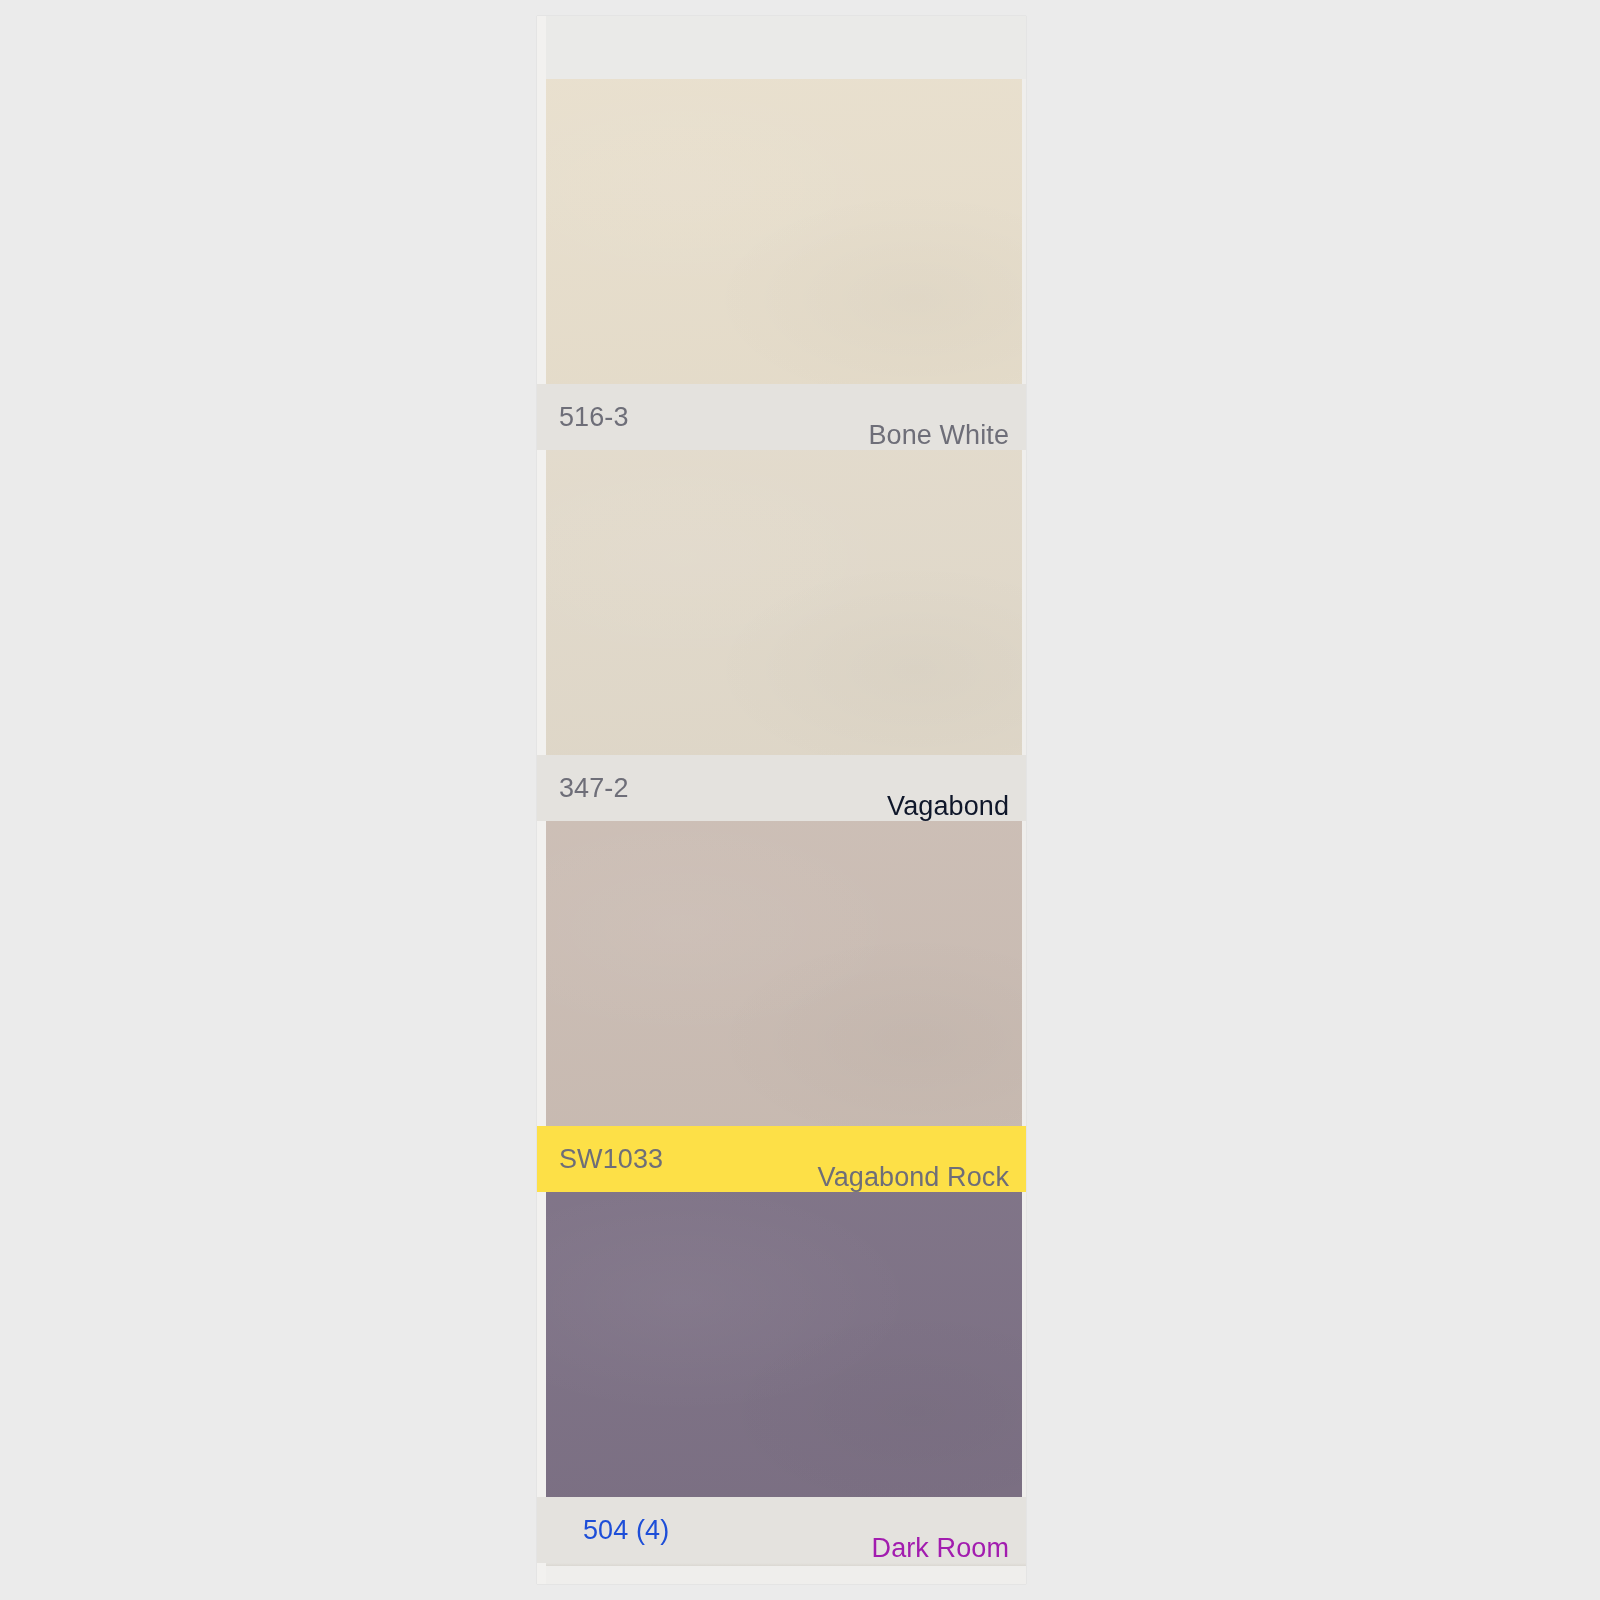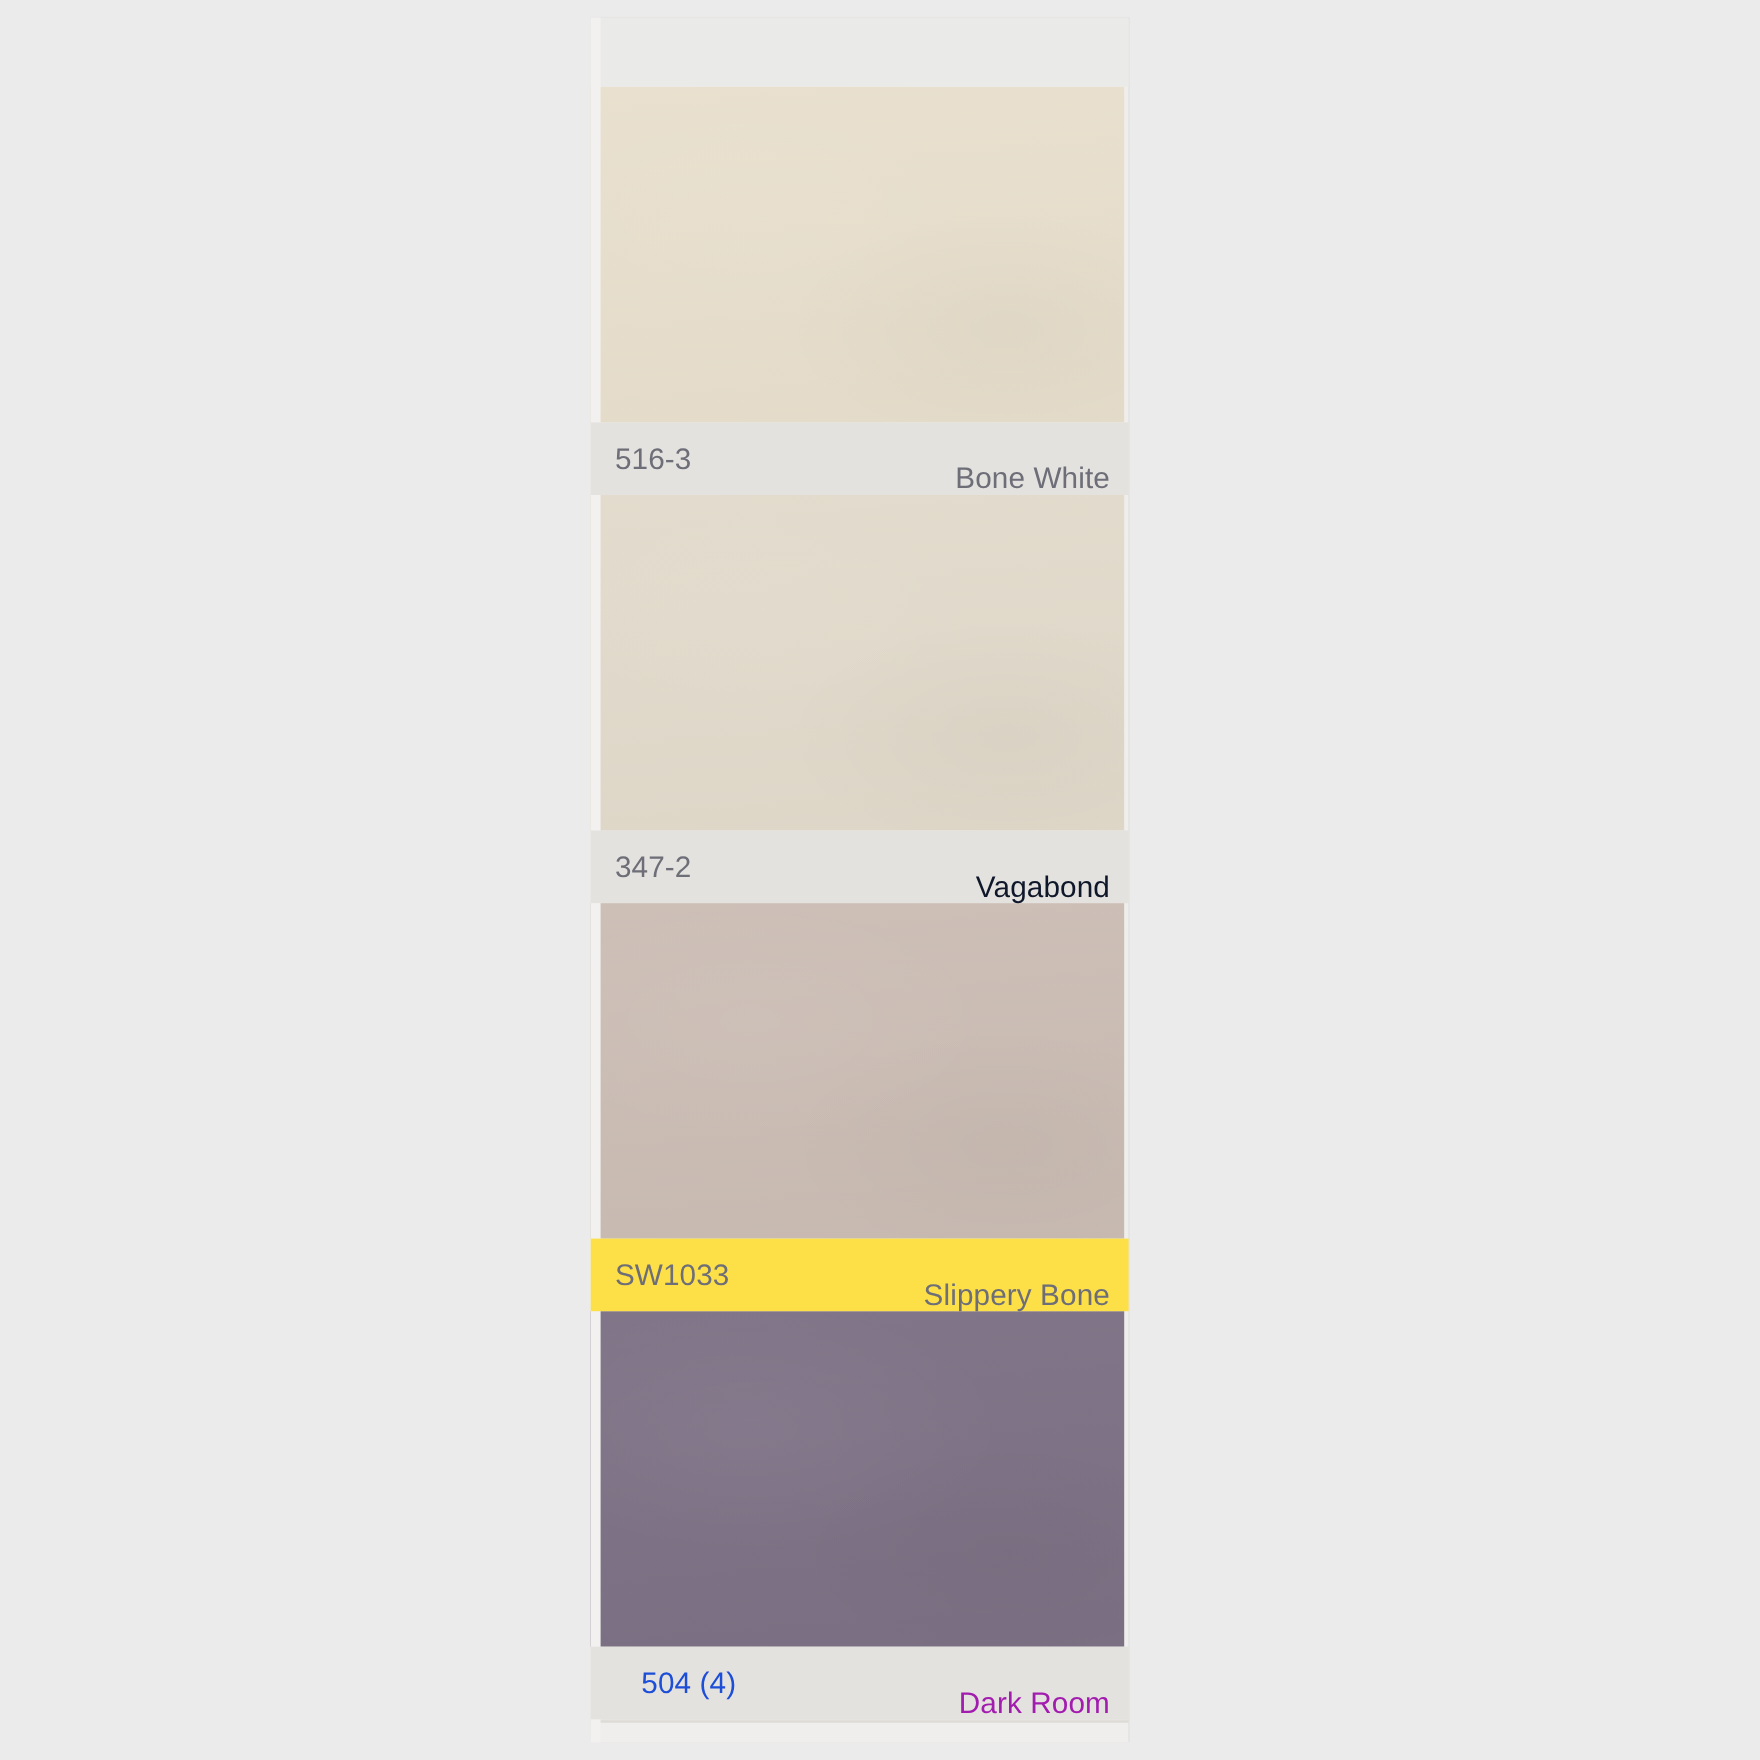--- a/index.html
+++ b/index.html
@@ -132,21 +132,21 @@
       <div class="swatch-label" style="background: rgb(228, 226, 222);">
         <span class="swatch-code" style="color: rgb(110, 110, 120);">347-2</span>
         <span class="swatch-name" style="color: #0f172a;">Vagabond</span>
       </div>
     </div>
 
     <div class="swatch-entry">
       <div class="swatch-color" style="background: rgb(203, 189, 180);"></div>
       <div class="swatch-label" style="background: #fde047;">
         <span class="swatch-code" style="color: rgb(110, 110, 120);">SW1033</span>
-        <span class="swatch-name" style="color: rgb(110, 110, 120);">Slippery Bone</span>
+        <span class="swatch-name" style="color: rgb(110, 110, 120);">Vagabond Rock</span>
       </div>
     </div>
 
     <div class="swatch-entry">
       <div class="swatch-color" style="background: rgb(125, 113, 133);"></div>
       <div class="swatch-label" style="background: rgb(228, 226, 222);">
         <span class="swatch-code" style="color: #1d4ed8; margin-left: 24px;">504 (4)</span>
         <span class="swatch-name" style="color: #a21caf;">Dark Room</span>
       </div>
     </div>

